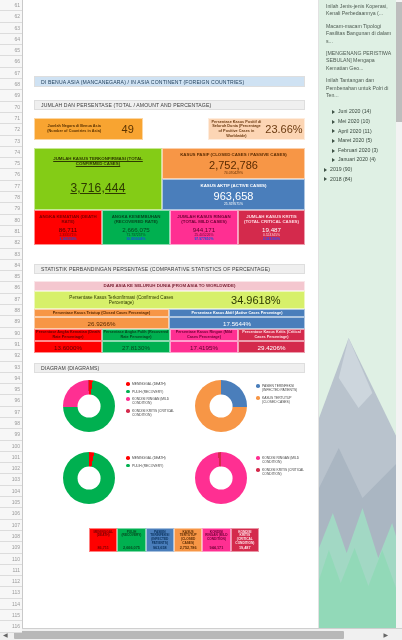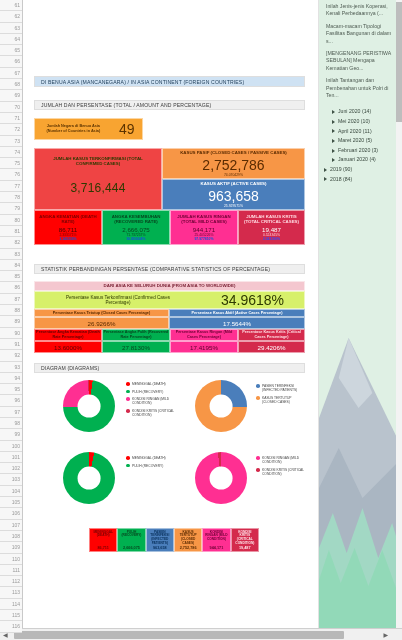--- a/index.html
+++ b/index.html
@@ -44,28 +44,28 @@
     font-size:5.1px; color:#3b3b3b; letter-spacing:.15px;
     display:flex; align-items:center; padding-left:6px; }
   .band.blue { background:#cfe2f3; color:#1c3b57; }
 
   .box { position:absolute; display:flex; flex-direction:column;
     align-items:center; justify-content:center; text-align:center;
     border:1px solid rgba(255,255,255,.55); overflow:hidden; }
   .box .lbl { font-size:4.4px; line-height:5.4px; font-weight:bold; }
   .box .lbl.sm { font-size:3.8px; line-height:4.6px; }
   .box .big { font-size:12px; font-weight:400; letter-spacing:.2px; }
-  .box .mid { font-size:14px; }
+  .box .mid { font-size:11px; }
   .box .num { font-size:6.2px; }
   .box .pct { font-size:3.4px; }
   .box .pct2 { font-size:3.4px; color:#1455d6; font-weight:bold; }
 
   .orangebox { background:#f8a431; color:#5b3300; }
   .peach { background:#fcd5b4; color:#6b3a10; }
-  .lime { background:#ef4444; color:#2e3a00; }
+  .lime { background:#84cc16; color:#2e3a00;text-decoration:underline; }
   .lime2 { background:#d7f06a; color:#2e3a00; }
   .orange2 { background:#f79646; color:#5b2b00; }
   .blue2 { background:#4a7ebb; color:#fff; }
   .red { background:#ff0000; color:#7a0000; }
   .green { background:#00b050; color:#05471f; }
   .pink { background:#ff2f92; color:#7a0038; }
   .crim { background:#d42a4c; color:#fff; }
   .rosehdr { background:#f4c7cf; color:#7c2437; }
 
   .flexrow { display:flex; }
@@ -162,20 +162,24 @@
 
       <div class="band blue" style="left:11px;top:76px;width:271px;height:11px;">DI BENUA ASIA (MANCANEGARA) / IN ASIA CONTINENT (FOREIGN COUNTRIES)</div>
 
       <div class="band" style="left:11px;top:100px;width:271px;height:10px;">JUMLAH DAN PERSENTASE (TOTAL / AMOUNT AND PERCENTAGE)</div>
 
       <div class="box orangebox" style="left:11px;top:118px;width:109px;height:22px;flex-direction:row;justify-content:space-around;">
         <div class="lbl sm" style="width:62px;">Jumlah Negara di Benua Asia (Number of Countries in Asia)</div>
         <div class="mid">49</div>
       </div>
 
+      <div class="box peach" style="left:185px;top:118px;width:97px;height:22px;flex-direction:row;justify-content:space-around;">
+        <div class="lbl sm" style="width:52px;">Persentase Kasus Positif di Seluruh Dunia (Percentage of Positive Cases in Worldwide)</div>
+        <div class="mid">23.66%</div>
+      </div>
 
       <div class="box lime" style="left:11px;top:148px;width:128px;height:62px;justify-content:flex-start;padding-top:7px;">
         <div class="lbl" style="width:108px;">JUMLAH KASUS TERKONFIRMASI (TOTAL CONFIRMED CASES)</div>
         <div class="big" style="margin-top:14px;">3,716,444</div>
       </div>
 
       <div class="box orange2" style="left:139px;top:148px;width:143px;height:31px;">
         <div class="lbl">KASUS PASIF (CLOSED CASES / PASSIVE CASES)</div>
         <div class="mid" style="margin-top:1px;">2,752,786</div>
         <div class="pct">74.070429%</div>

